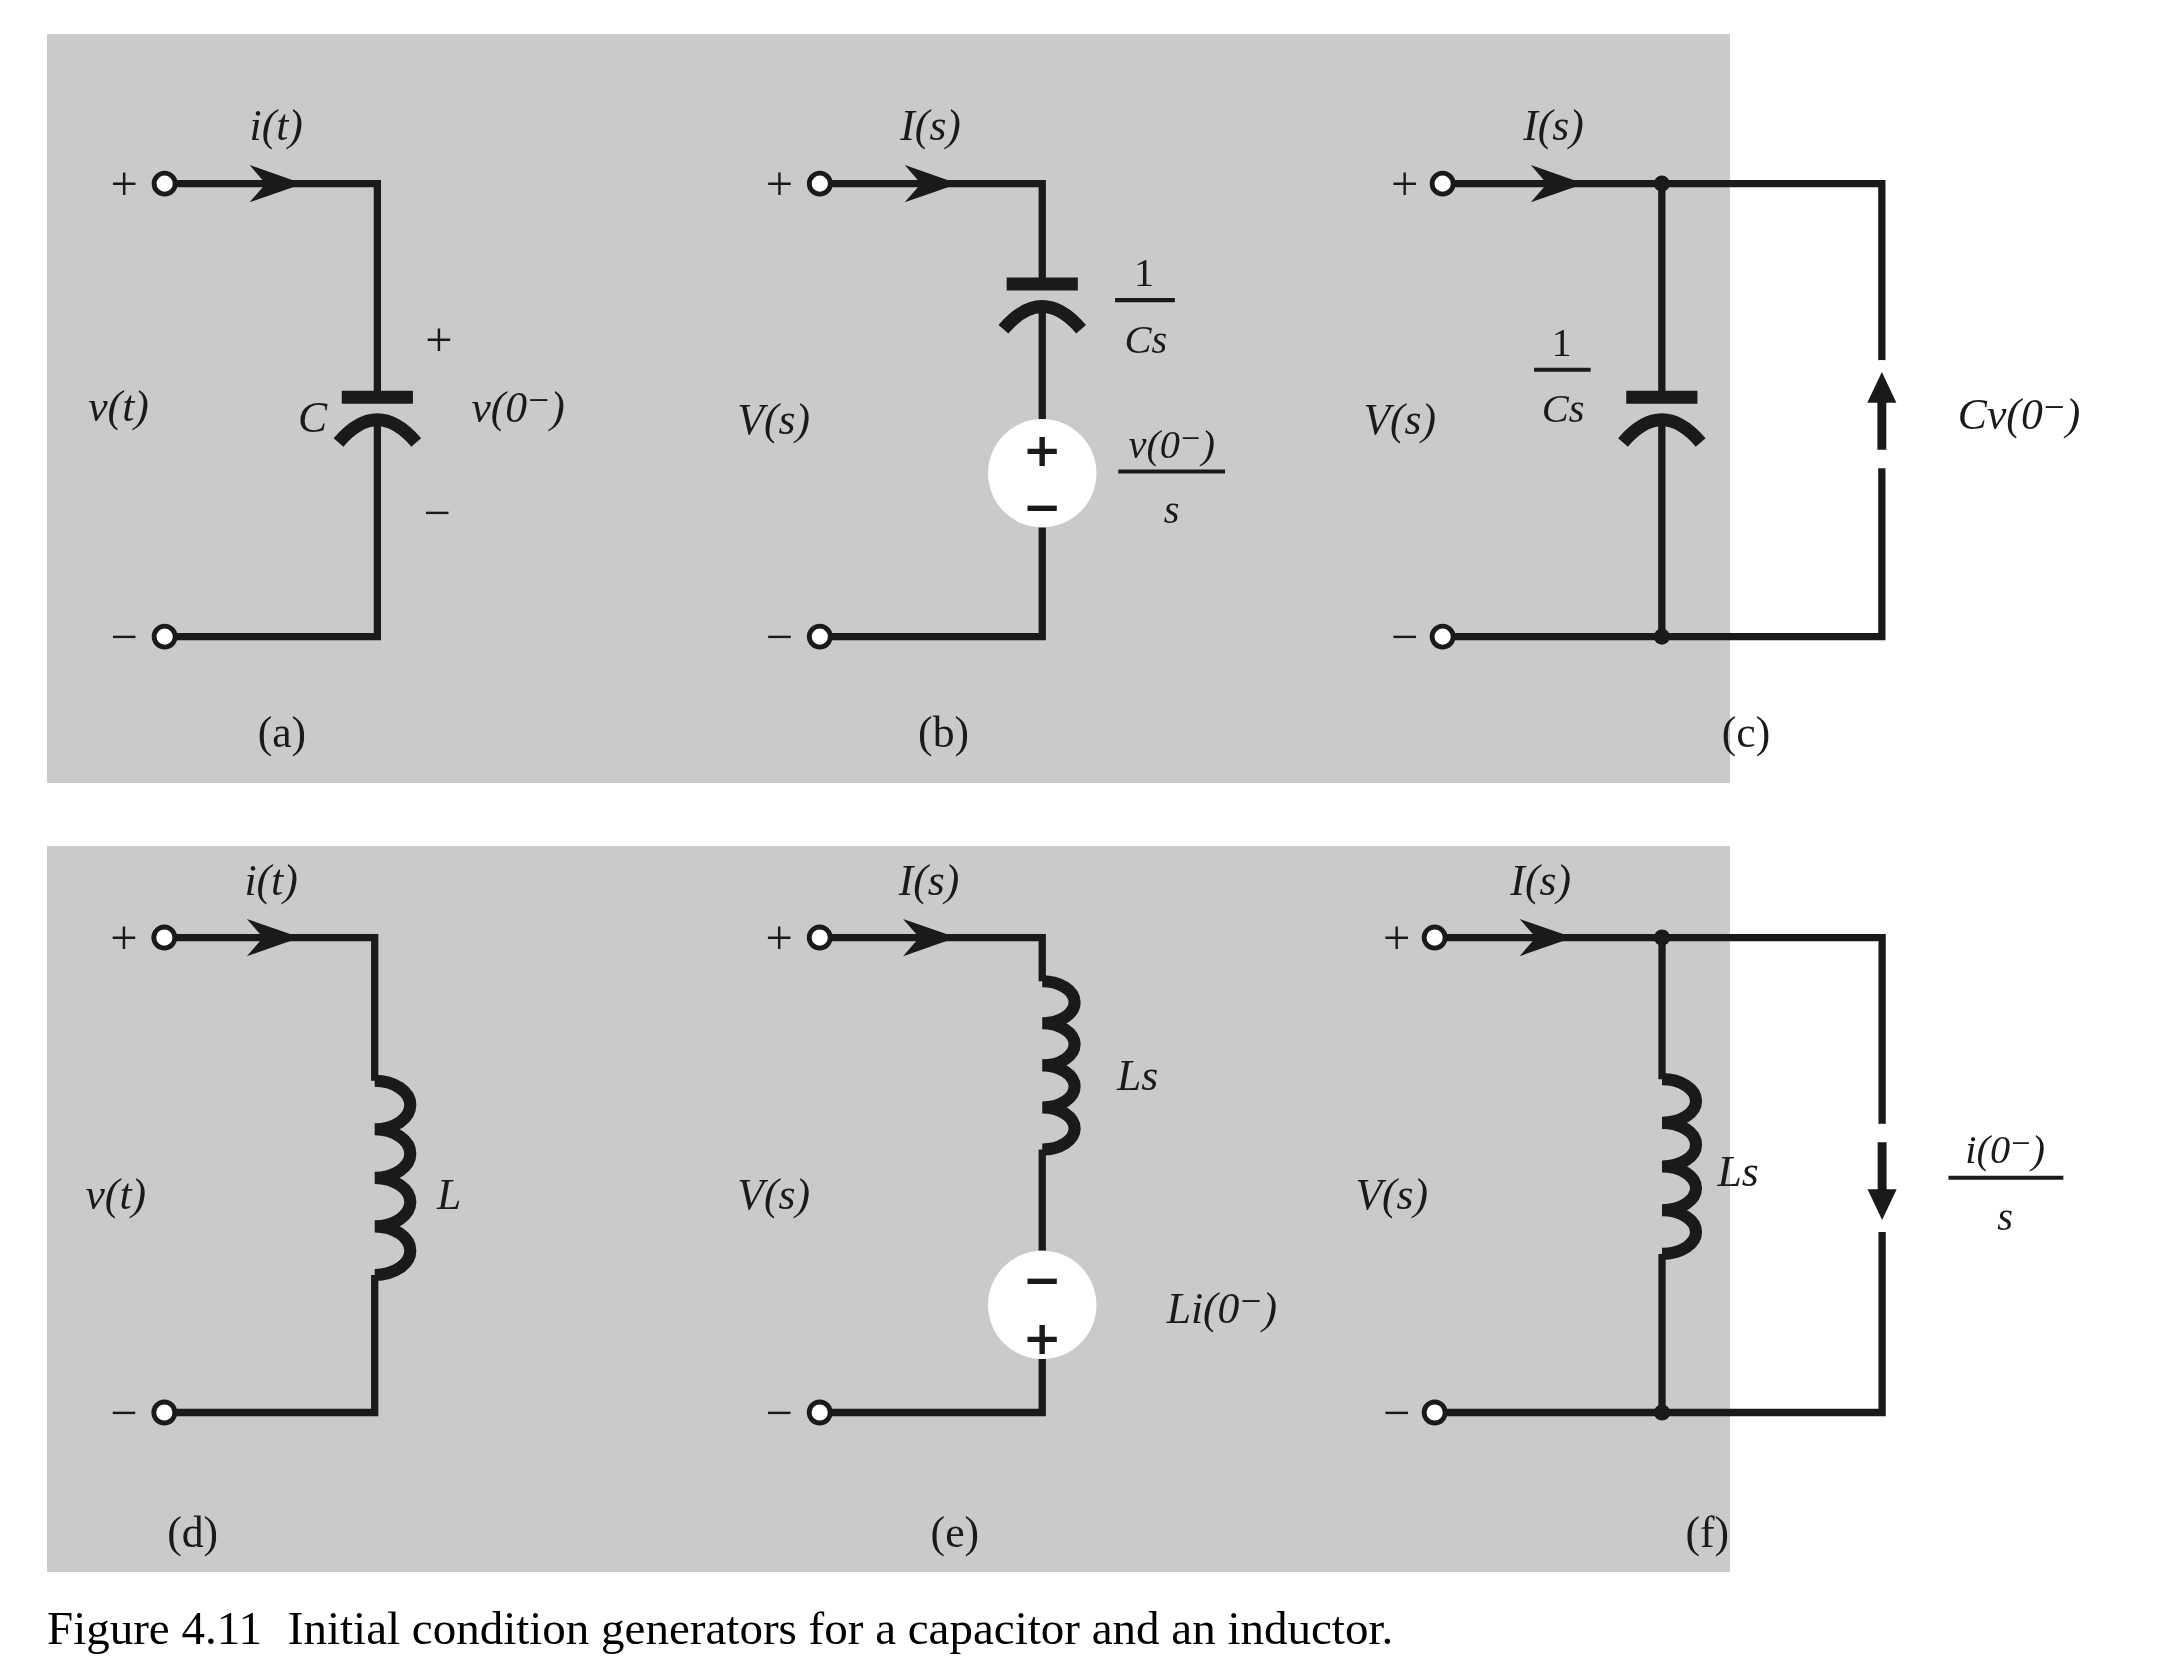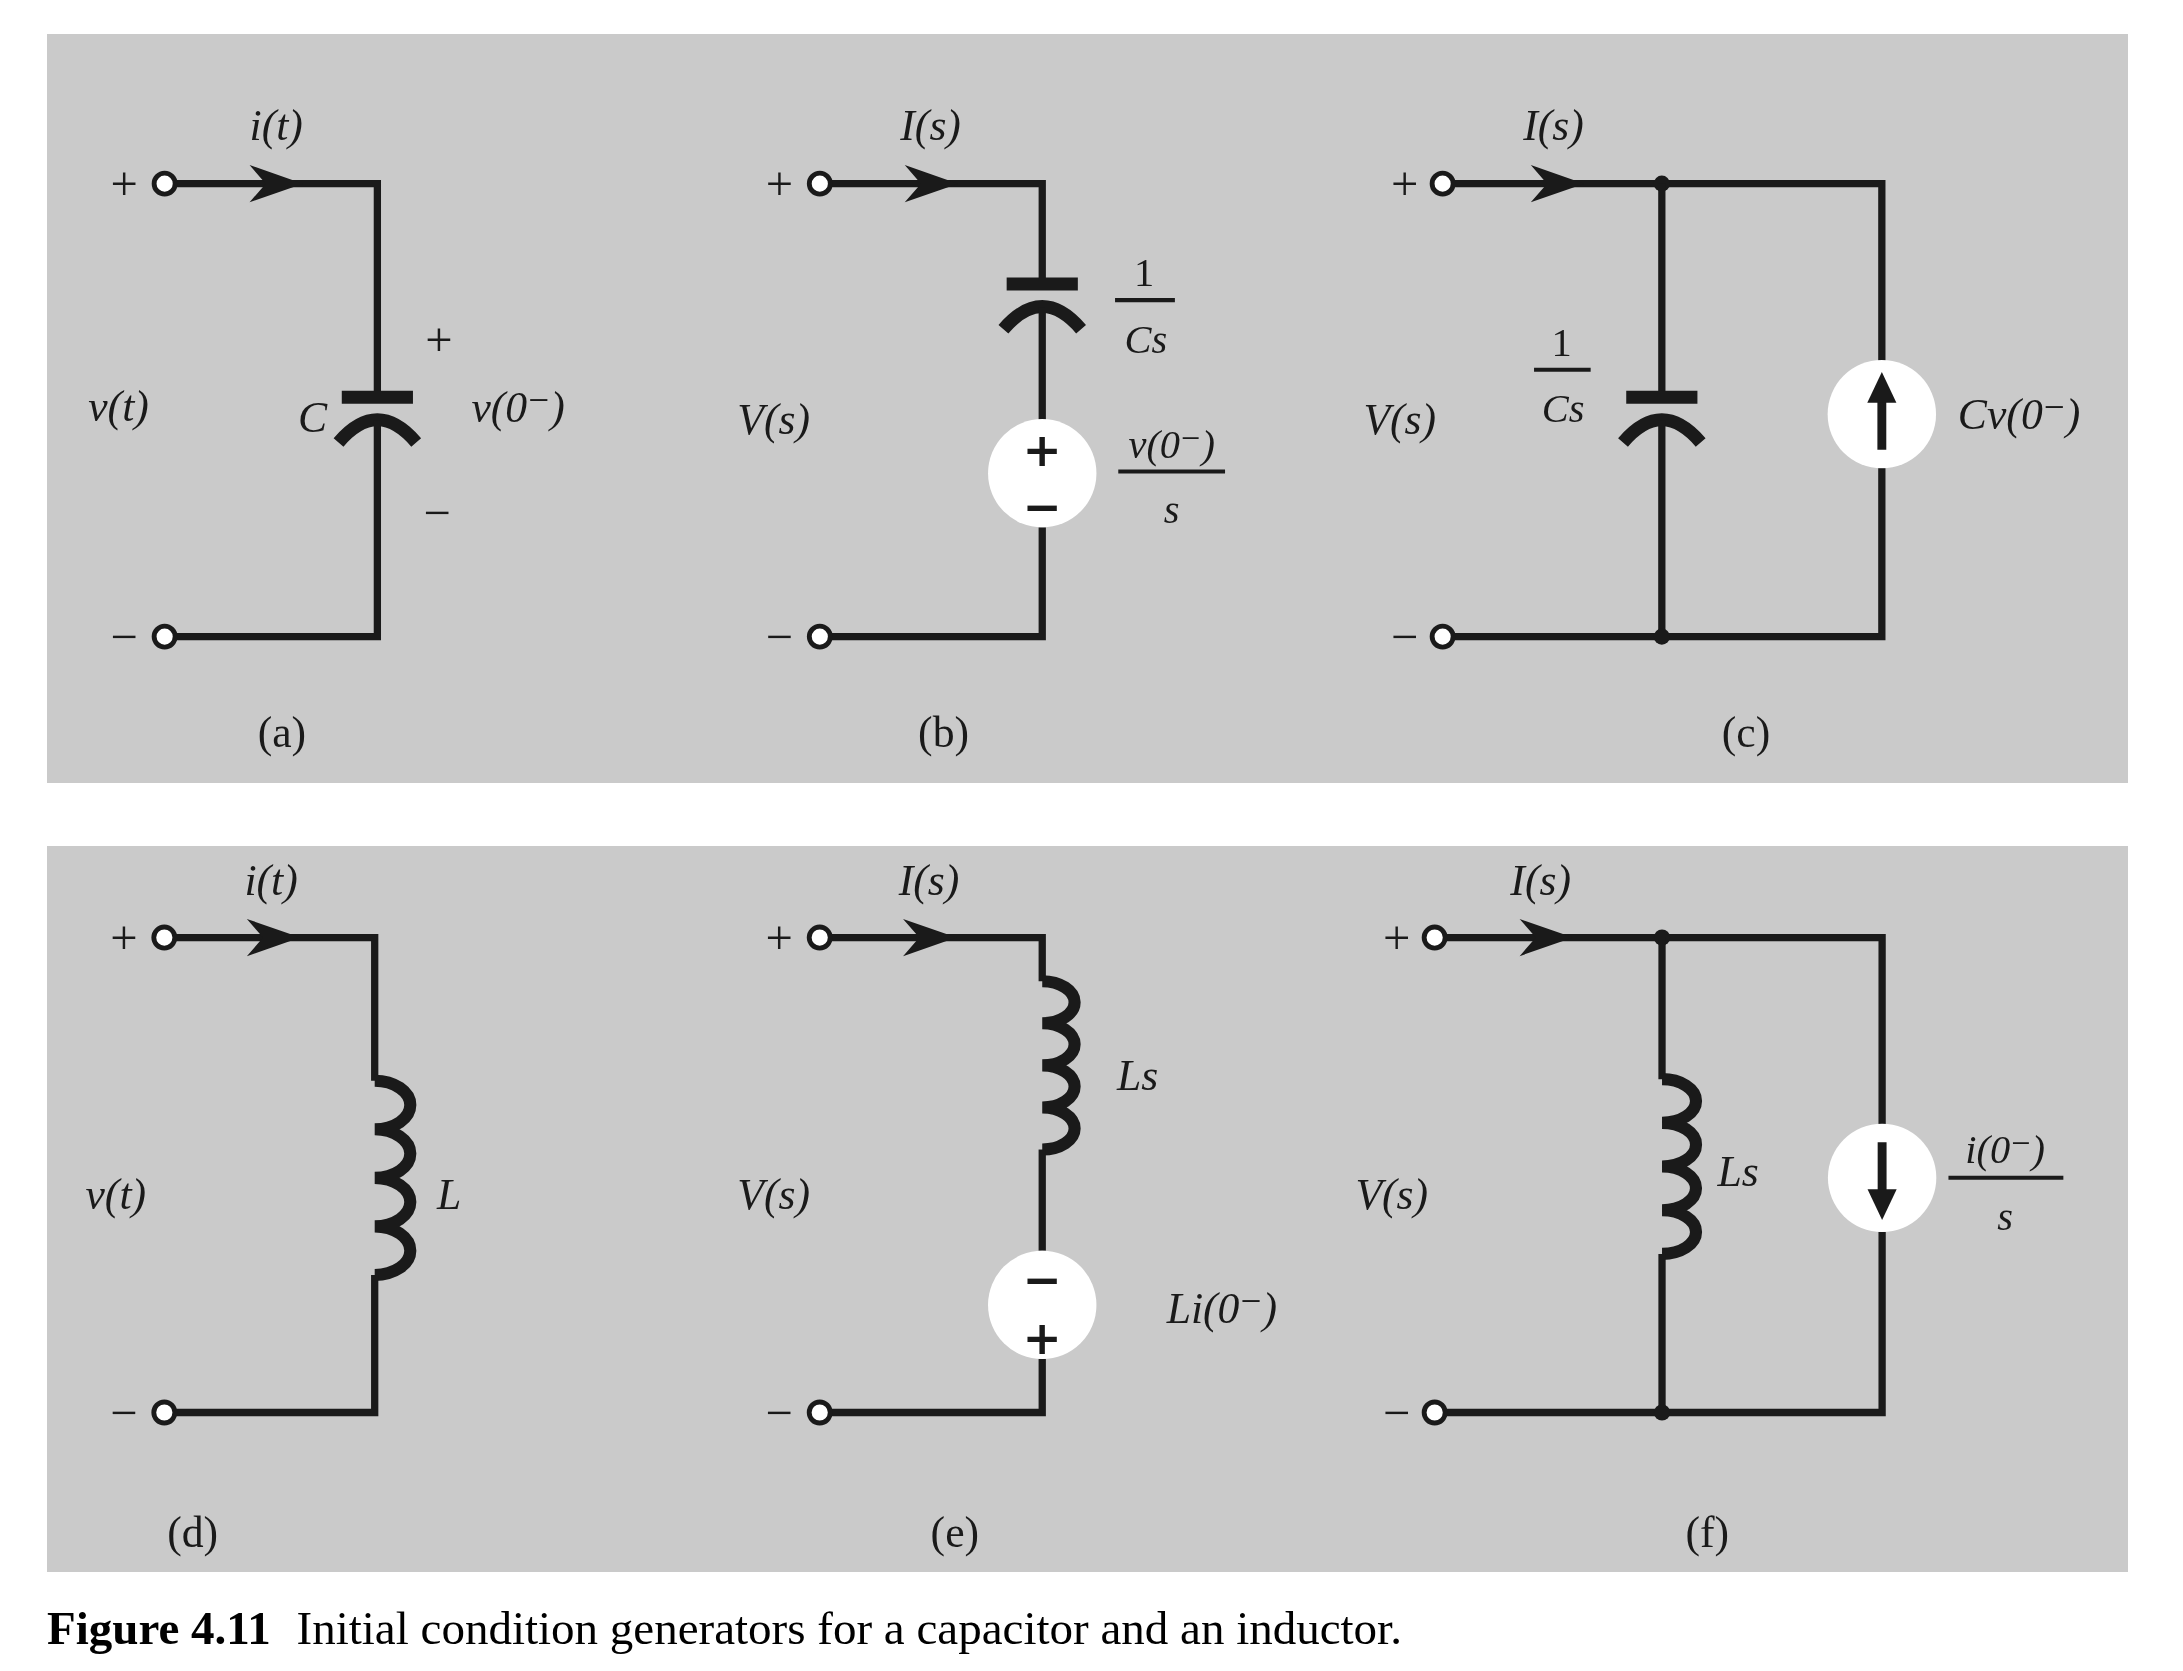--- a/index.html
+++ b/index.html
@@ -1,38 +1,38 @@
 <!DOCTYPE html>
 <html style="font-size:13px"><head>
 <meta charset="utf-8">
 <style>
   html,body{margin:0;padding:0;background:#ffffff;}
   body{width:2183px;height:1672px;position:relative;font-family:"Liberation Serif","DejaVu Serif",serif;}
-  .panel{position:absolute;left:47px;width:2081px;background:#cacaca;}
+  .panel{position:absolute;left:47px;width:1683px;background:#cacaca;}
   #panel-cap{top:34px;height:749px;}
   #panel-ind{top:846px;height:726px;}
   svg{display:block;}
   .wire{stroke:#1a1a1a;stroke-width:9;fill:none;}
   .plate{stroke:#1a1a1a;stroke-width:16;fill:none;}
   .coil{stroke:#1a1a1a;stroke-width:15;fill:none;}
   .term{fill:#ffffff;stroke:#1a1a1a;stroke-width:6;}
   .dot{fill:#1a1a1a;stroke:none;}
   .src{fill:#ffffff;stroke:none;}
   .ah{fill:#1a1a1a;stroke:none;}
   .sline{stroke:#1a1a1a;stroke-width:11;fill:none;}
   .fbar{stroke:#1a1a1a;stroke-width:5;fill:none;}
   .t{fill:#1a1a1a;font-family:"Liberation Serif","DejaVu Serif",serif;}
   .it{font-style:italic;}
   .lbl{font-size:54px;}
   .sign{font-size:60px;}
   .frac{font-size:50px;}
   .tag{font-size:54px;}
   .srcsign{font-family:"DejaVu Sans",sans-serif;font-weight:bold;font-size:58px;fill:#1a1a1a;}
   .caption{position:absolute;left:47px;top:1601px;font-size:47px;color:#000;}
-  .caption .b{font-weight:bold;text-align:right;}
+  .caption .b{font-weight:normal;text-align:right;}
   .caption .txt{margin-left:0.55em;font-family:Liberation Serif, serif;}
 </style>
 </head>
 <body>
 
 <div class="panel" id="panel-cap">
 <svg viewBox="0 0 2562 926" width="2073" height="749">
 
   <g>
     <path class="wire" d="M 158 185 H 408 V 442"></path>

